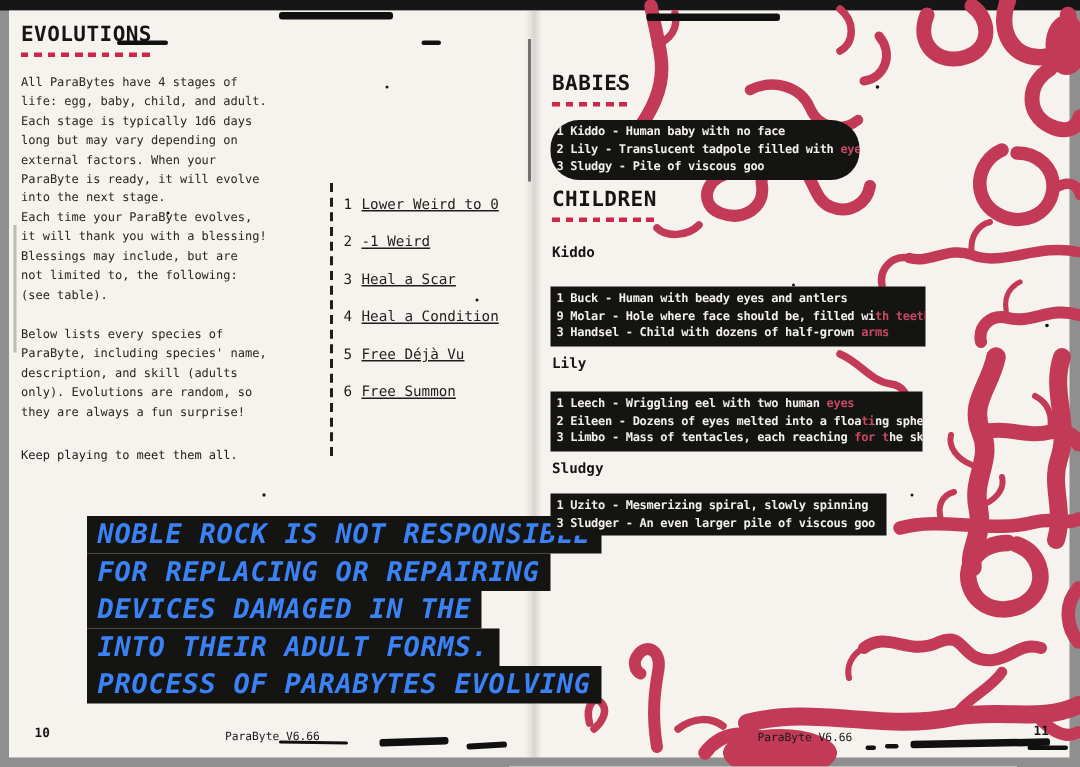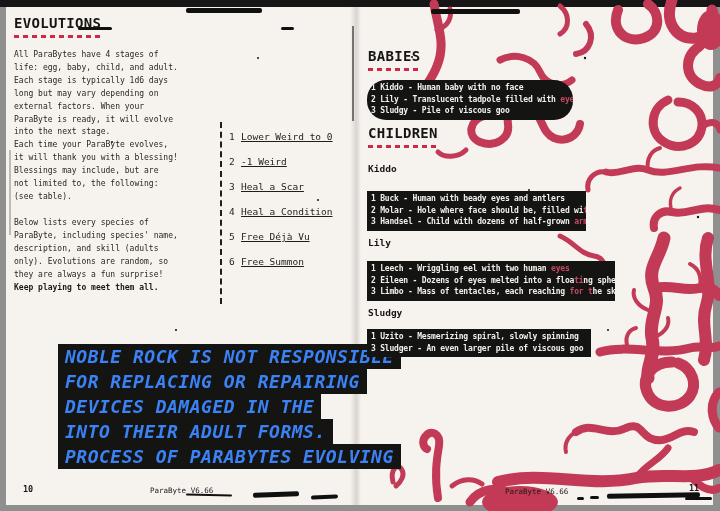--- a/index.html
+++ b/index.html
@@ -19,21 +19,21 @@
         background:linear-gradient(90deg,rgba(0,0,0,0) 0%,rgba(60,50,48,0.10) 40%,rgba(60,50,48,0.16) 55%,rgba(0,0,0,0) 100%);}
   .crease{position:absolute;background:rgba(20,18,16,0.55);z-index:1;}
   svg.art{position:absolute;left:0;top:0;width:720px;height:511px;z-index:1;pointer-events:none;}
   .tent{fill:none;stroke:var(--accent);stroke-linecap:round;stroke-linejoin:round;}
   .tfill{fill:var(--accent);stroke:none;}
 
   .h1{position:absolute;z-index:2;font-weight:700;font-size:14px;letter-spacing:0.3px;color:#171513;}
   .dashline{position:absolute;z-index:2;height:3px;
         background:repeating-linear-gradient(90deg,var(--accent-bright) 0 5px,transparent 5px 9px);}
   .body{position:absolute;z-index:2;font-size:8px;line-height:12.9px;white-space:pre-line;color:#29251f;width:185px;}
-  .body-bold{position:absolute;z-index:2;font-size:8px;font-weight:700;color:#1c1916;}
+  .body-bold{position:absolute;z-index:2;font-size:8px;font-weight:400;color:#1c1916;margin-top:16px;}
   .divider{position:absolute;z-index:2;width:0;border-left:2px dashed #211d1a;}
   .bless-row{position:absolute;left:0;font-size:9.5px;color:#211d1a;white-space:nowrap;text-decoration:underline;}
   .bless-num{display:inline-block;width:12px;}
   .blessings{position:absolute;left:229px;top:131px;z-index:2;width:120px;height:150px;}
   .disclaimer{position:absolute;left:14px;top:344px;z-index:2;}
   .dline{display:table;background:var(--box-black);color:#3b82f6;font-style:italic;font-weight:700;
          font-size:18px;line-height:25px;padding:0 7px;letter-spacing:0.5px;white-space:nowrap;margin-left:44px;}
   .subhead{position:absolute;z-index:2;font-weight:700;font-size:9.5px;color:#171513;}
   .bbox{position:absolute;z-index:2;background:var(--box-black);color:#f2efec;
         font-weight:700;font-size:8px;line-height:11.5px;letter-spacing:-0.2px;
@@ -168,23 +168,23 @@
 <div class="bbox" style="left:367px;top:80px;width:206px;border-radius:19px;">
   <div><span>1 Kiddo - Human baby with no face</span><span class="red"></span><span></span></div>
   <div><span>2 Lily - Translucent tadpole filled with </span><span class="red">eyes</span><span></span></div>
   <div><span>3 Sludgy - Pile of viscous goo</span><span class="red"></span><span></span></div>
 </div>
 
 <div class="h1" style="left:368px;top:125px;">CHILDREN</div>
 <div class="dashline" style="left:368px;top:145px;width:68px;"></div>
 
 <div class="subhead" style="left:368px;top:163px;">Kiddo</div>
-<div class="bbox" style="left:367px;top:191px;width:219px;">
+<div class="bbox" style="left:367px;top:191px;width:250px;">
   <div><span>1 Buck - Human with beady eyes and antlers</span><span class="red"></span><span></span></div>
-  <div><span>2 Molar - Hole where face should be, filled wi</span><span class="red">th teeth</span><span></span></div>
+  <div><span>9 Molar - Hole where face should be, filled wi</span><span class="red">th teeth</span><span></span></div>
   <div><span>3 Handsel - Child with dozens of half-grown </span><span class="red">arms</span><span></span></div>
 </div>
 
 <div class="subhead" style="left:368px;top:237px;">Lily</div>
 <div class="bbox" style="left:367px;top:261px;width:248px;">
   <div><span>1 Leech - Wriggling eel with two human </span><span class="red">eyes</span><span></span></div>
   <div><span>2 Eileen - Dozens of eyes melted into a floa</span><span class="red">ti</span><span>ng sphere</span></div>
   <div><span>3 Limbo - Mass of tentacles, each reaching </span><span class="red">for t</span><span>he sky</span></div>
 </div>
 

